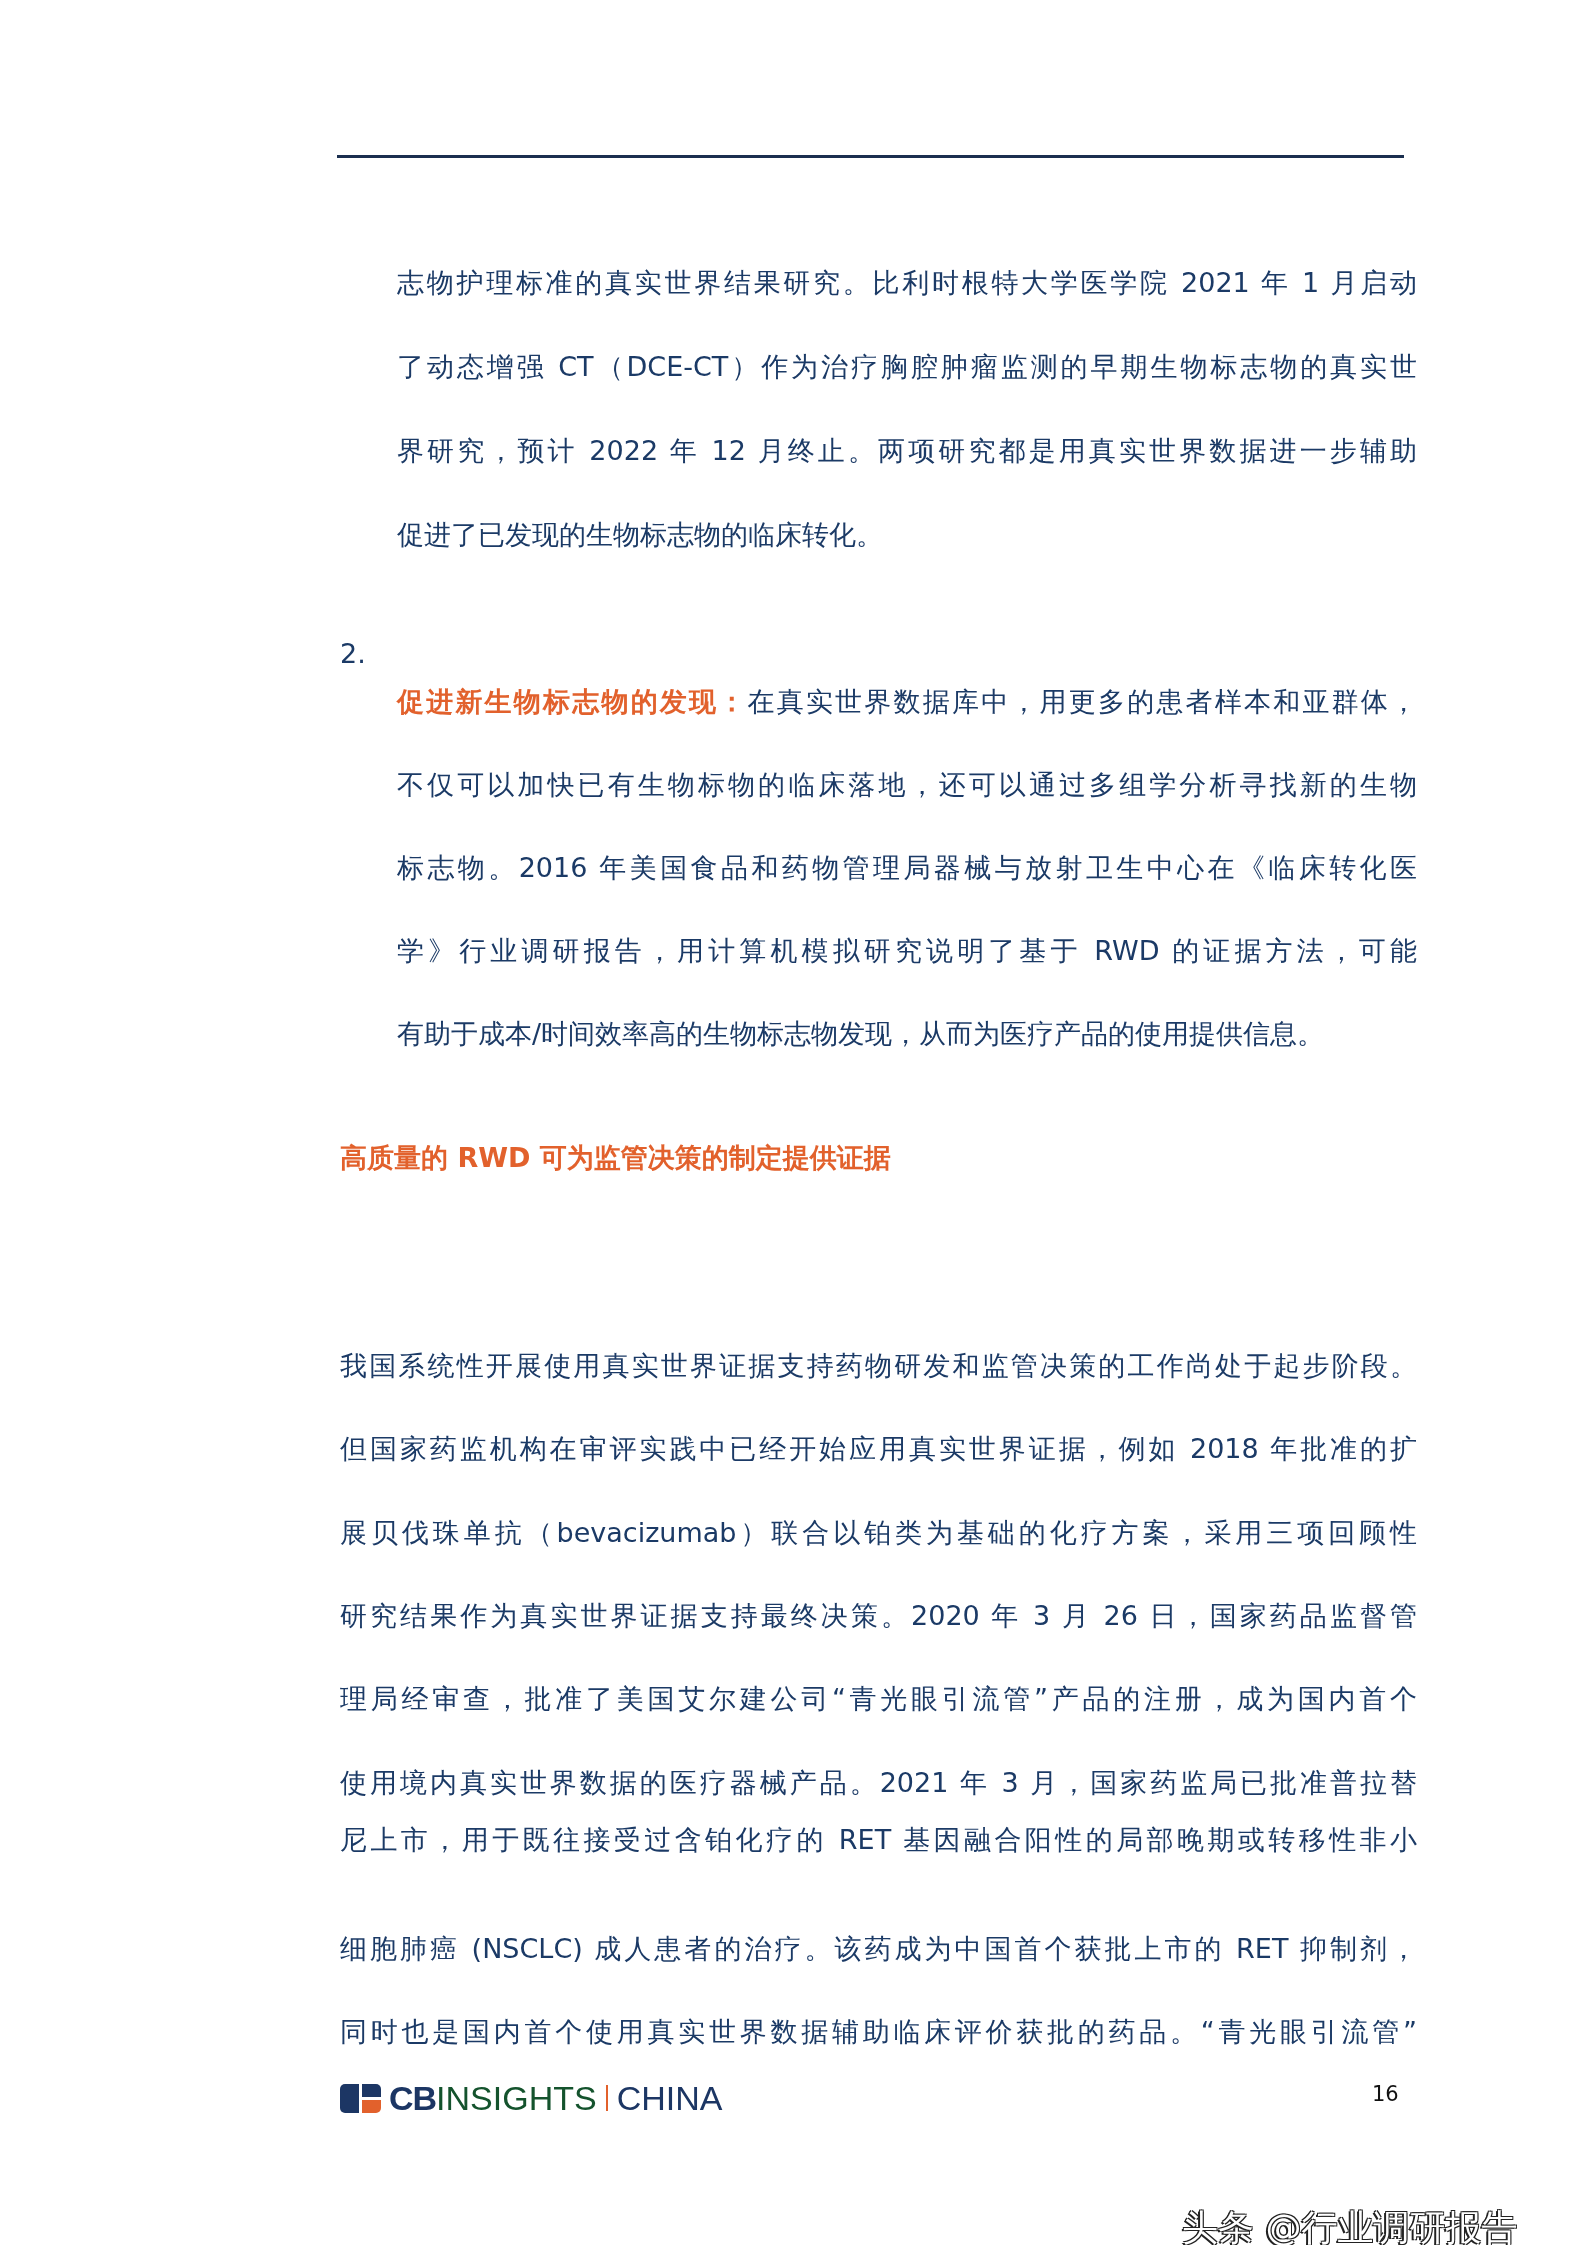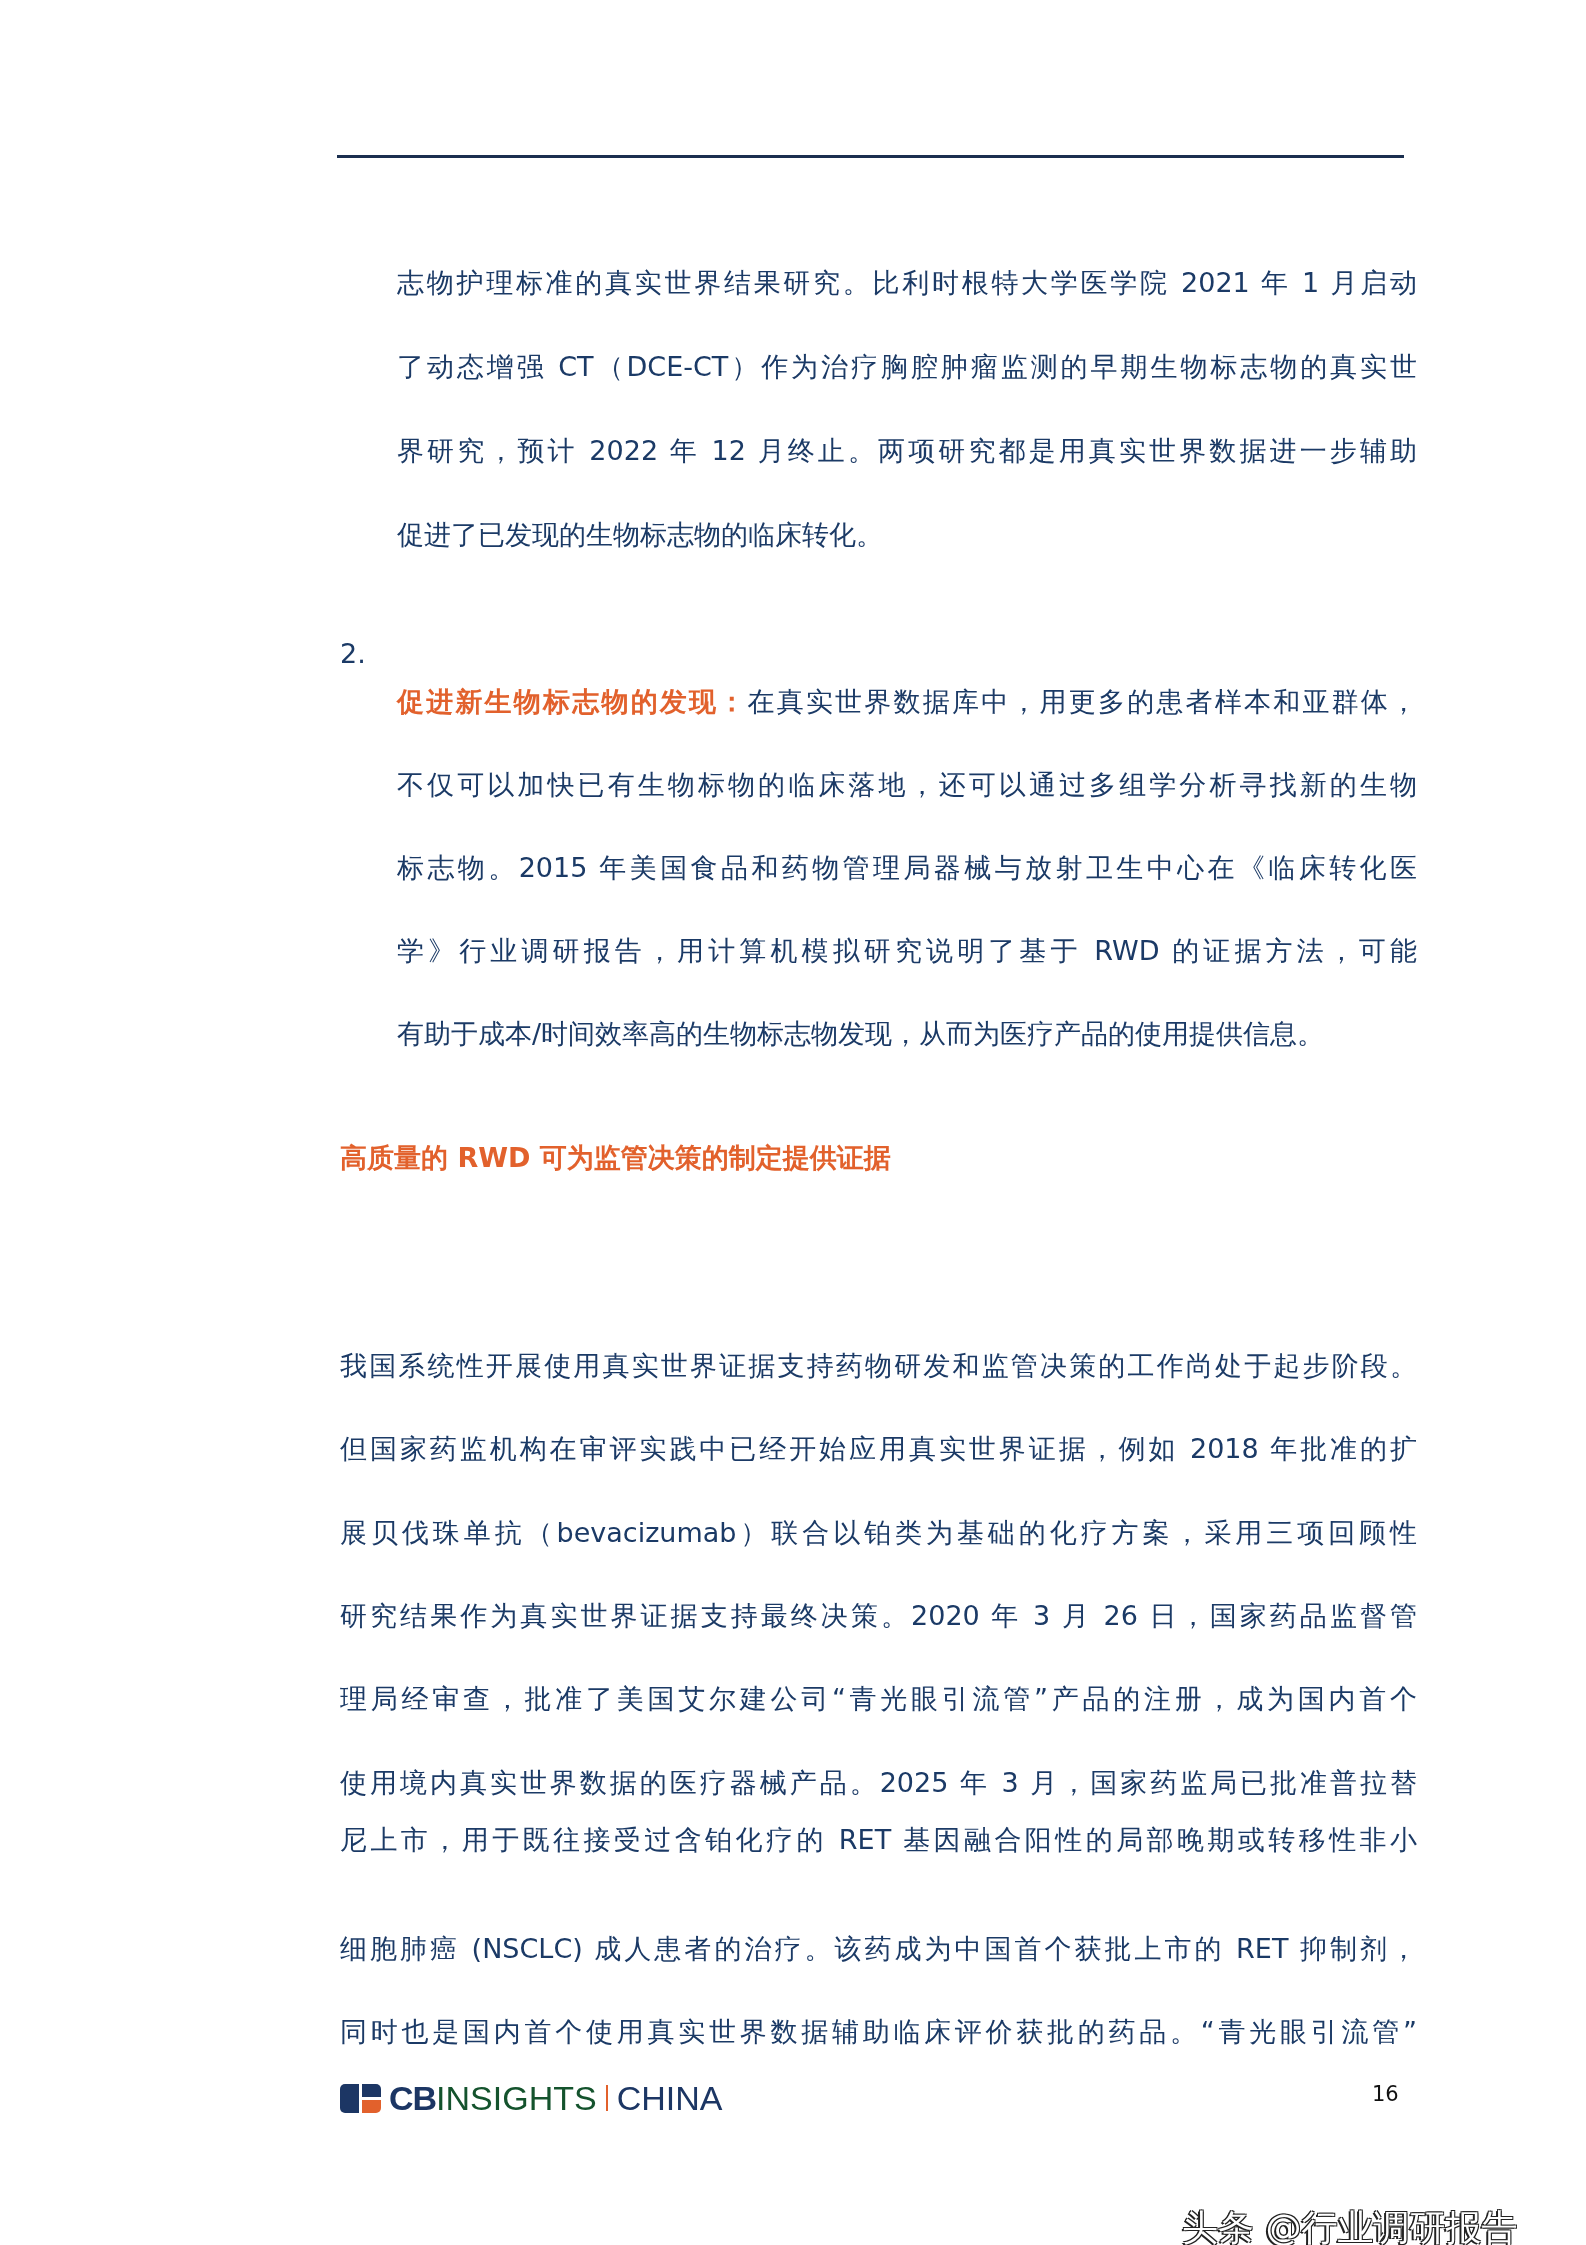--- a/index.html
+++ b/index.html
@@ -39,34 +39,34 @@
   <div class="line ind" style="top:215px">志物护理标准的真实世界结果研究。比利时根特大学医学院 2021 年 1 月启动</div>
   <div class="line ind" style="top:299px">了动态增强 CT（DCE-CT）作为治疗胸腔肿瘤监测的早期生物标志物的真实世</div>
   <div class="line ind" style="top:383px">界研究，预计 2022 年 12 月终止。两项研究都是用真实世界数据进一步辅助</div>
   <div class="line ind last" style="top:467px">促进了已发现的生物标志物的临床转化。</div>
 </div>
 
 <div>
   <div class="num" style="top:634px">2.</div>
   <div class="line ind" style="top:634px"><span class="hl">促进新生物标志物的发现：</span><span>在真实世界数据库中，用更多的患者样本和亚群体，</span></div>
   <div class="line ind" style="top:717px">不仅可以加快已有生物标物的临床落地，还可以通过多组学分析寻找新的生物</div>
-  <div class="line ind" style="top:800px">标志物。2015 年美国食品和药物管理局器械与放射卫生中心在《临床转化医</div>
+  <div class="line ind" style="top:800px">标志物。2016 年美国食品和药物管理局器械与放射卫生中心在《临床转化医</div>
   <div class="line ind" style="top:883px">学》行业调研报告，用计算机模拟研究说明了基于 RWD 的证据方法，可能</div>
   <div class="line ind last" style="top:966px">有助于成本/时间效率高的生物标志物发现，从而为医疗产品的使用提供信息。</div>
 </div>
 
 <div class="heading">高质量的 RWD 可为监管决策的制定提供证据</div>
 
 <div>
   <div class="line full" style="top:1298px">我国系统性开展使用真实世界证据支持药物研发和监管决策的工作尚处于起步阶段。</div>
   <div class="line full" style="top:1381px">但国家药监机构在审评实践中已经开始应用真实世界证据，例如 2018 年批准的扩</div>
   <div class="line full" style="top:1465px">展贝伐珠单抗（bevacizumab）联合以铂类为基础的化疗方案，采用三项回顾性</div>
   <div class="line full" style="top:1548px">研究结果作为真实世界证据支持最终决策。2020 年 3 月 26 日，国家药品监督管</div>
   <div class="line full" style="top:1631px">理局经审查，批准了美国艾尔建公司“青光眼引流管”产品的注册，成为国内首个</div>
-  <div class="line full" style="top:1715px">使用境内真实世界数据的医疗器械产品。2025 年 3 月，国家药监局已批准普拉替</div>
+  <div class="line full" style="top:1715px">使用境内真实世界数据的医疗器械产品。2021 年 3 月，国家药监局已批准普拉替</div>
   <div class="line full" style="top:1772px">尼上市，用于既往接受过含铂化疗的 RET 基因融合阳性的局部晚期或转移性非小</div>
   <div class="line full" style="top:1881px">细胞肺癌 (NSCLC) 成人患者的治疗。该药成为中国首个获批上市的 RET 抑制剂，</div>
   <div class="line full" style="top:1964px">同时也是国内首个使用真实世界数据辅助临床评价获批的药品。“青光眼引流管”</div>
 </div>
 
 <div class="logo">
   <div class="logo-icon">
     <div class="q q1"></div>
       <div class="q q2"></div>
       <div class="q q3"></div>

